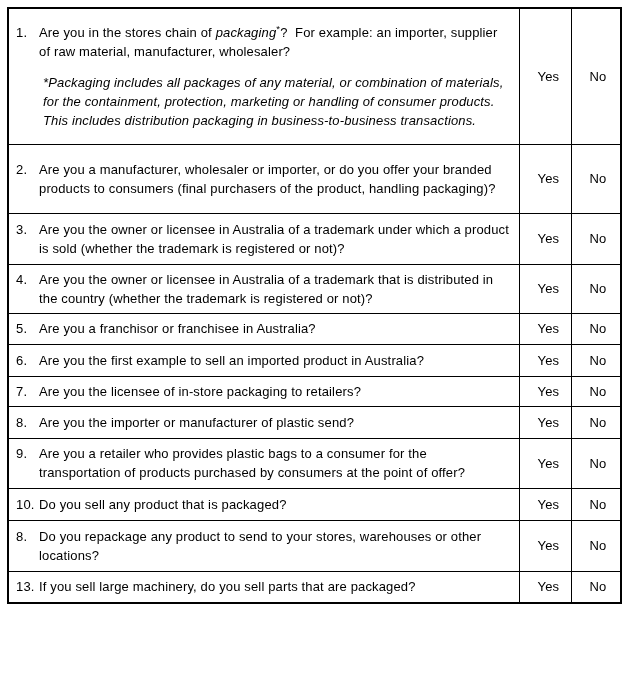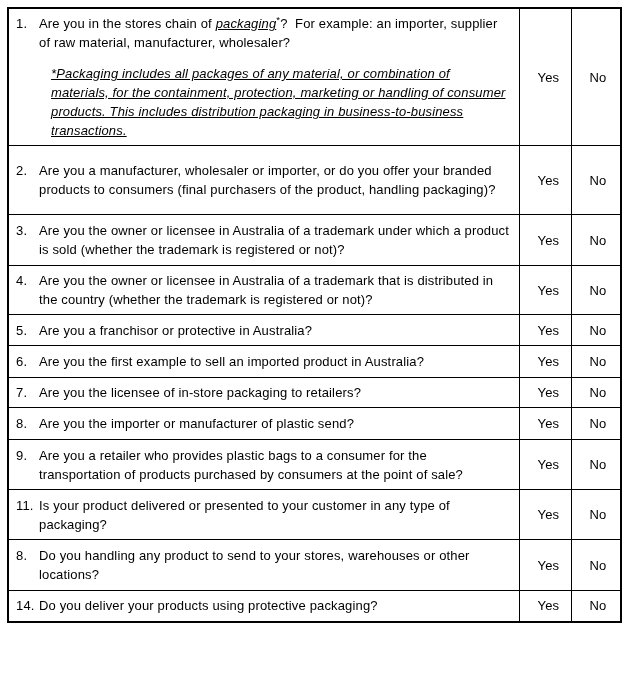--- a/index.html
+++ b/index.html
@@ -47,25 +47,24 @@
     box-sizing: border-box;
   }
   .qtext {
     flex: 1 1 auto;
   }
   .qmain {
     margin: 0;
     white-space: pre-wrap;
   }
   .qfoot {
-    margin: 12px 0 0 12px;
+    margin: 12px 0 0 4px;
   }
   .ital {
     font-style: italic;
-    text-decoration: underline;
   }
   .sup {
     font-size: 0.75em;
     vertical-align: super;
     line-height: 0;
   }
   
   .h136 { height: 136px; }
   .h69  { height: 69px; }
   .h51  { height: 51px; }
@@ -131,21 +130,21 @@
           </div>
         </td>
         <td class="a-cell">Yes</td>
         <td class="a-cell">No</td>
       </tr>
 
       <tr class="h31">
         <td class="q-cell">
           <div class="qflex">
             <span class="num">5.</span>
-            <div class="qtext">Are you a franchisor or protective in Australia?</div>
+            <div class="qtext">Are you a franchisor or franchisee in Australia?</div>
           </div>
         </td>
         <td class="a-cell">Yes</td>
         <td class="a-cell">No</td>
       </tr>
 
       <tr class="h32">
         <td class="q-cell">
           <div class="qflex">
             <span class="num">6.</span>
@@ -175,57 +174,57 @@
           </div>
         </td>
         <td class="a-cell">Yes</td>
         <td class="a-cell">No</td>
       </tr>
 
       <tr class="h50">
         <td class="q-cell">
           <div class="qflex">
             <span class="num">9.</span>
-            <div class="qtext">Are you a retailer who provides plastic bags to a consumer for the transportation of products purchased by consumers at the point of sale?</div>
-          </div>
-        </td>
-        <td class="a-cell">Yes</td>
-        <td class="a-cell">No</td>
-      </tr>
-
-
-      <tr class="h50">
-        <td class="q-cell">
-          <div class="qflex">
-            <span class="num">11.</span>
-            <div class="qtext">Is your product delivered or presented to your customer in any type of packaging?</div>
-          </div>
-        </td>
-        <td class="a-cell">Yes</td>
-        <td class="a-cell">No</td>
-      </tr>
+            <div class="qtext">Are you a retailer who provides plastic bags to a consumer for the transportation of products purchased by consumers at the point of offer?</div>
+          </div>
+        </td>
+        <td class="a-cell">Yes</td>
+        <td class="a-cell">No</td>
+      </tr>
+
+      <tr class="h32">
+        <td class="q-cell">
+          <div class="qflex">
+            <span class="num">10.</span>
+            <div class="qtext">Do you sell any product that is packaged?</div>
+          </div>
+        </td>
+        <td class="a-cell">Yes</td>
+        <td class="a-cell">No</td>
+      </tr>
+
 
       <tr class="h51">
         <td class="q-cell">
           <div class="qflex">
             <span class="num">8.</span>
-            <div class="qtext">Do you handling any product to send to your stores, warehouses or other locations?</div>
-          </div>
-        </td>
-        <td class="a-cell">Yes</td>
-        <td class="a-cell">No</td>
-      </tr>
-
-
-      <tr class="h31">
-        <td class="q-cell">
-          <div class="qflex">
-            <span class="num">14.</span>
-            <div class="qtext">Do you deliver your products using protective packaging?</div>
-          </div>
-        </td>
-        <td class="a-cell">Yes</td>
-        <td class="a-cell">No</td>
-      </tr>
+            <div class="qtext">Do you repackage any product to send to your stores, warehouses or other locations?</div>
+          </div>
+        </td>
+        <td class="a-cell">Yes</td>
+        <td class="a-cell">No</td>
+      </tr>
+
+      <tr class="h32">
+        <td class="q-cell">
+          <div class="qflex">
+            <span class="num">13.</span>
+            <div class="qtext">If you sell large machinery, do you sell parts that are packaged?</div>
+          </div>
+        </td>
+        <td class="a-cell">Yes</td>
+        <td class="a-cell">No</td>
+      </tr>
+
 
     </tbody>
   </table>
 </div>
 
 </body></html>

